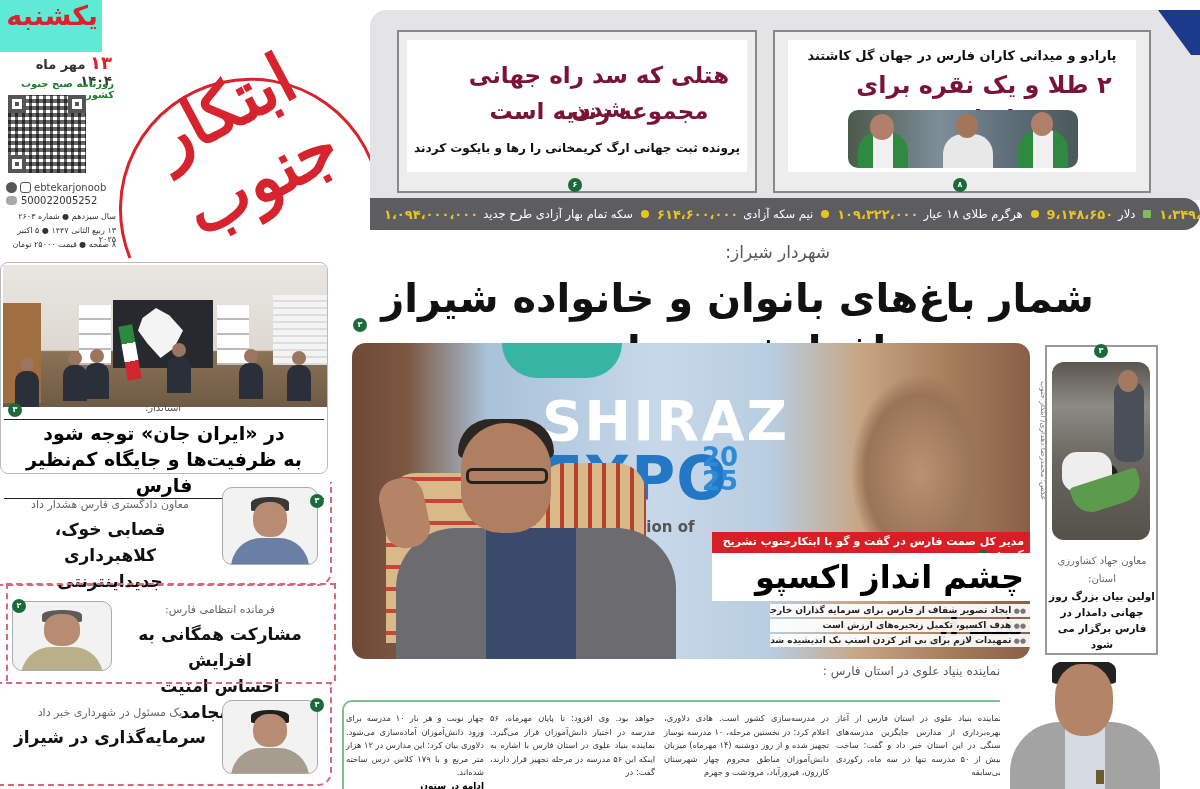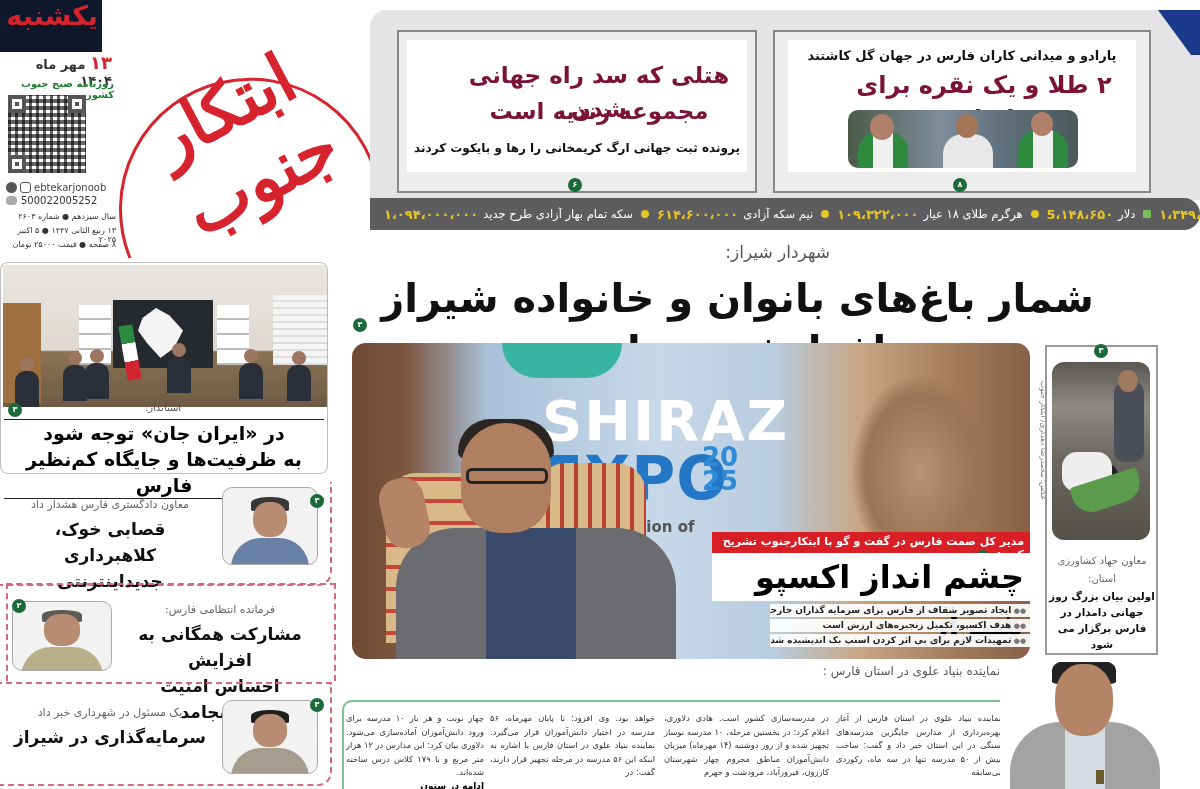--- a/index.html
+++ b/index.html
@@ -1,21 +1,21 @@
 <!DOCTYPE html>
 <html><head>
 <meta charset="utf-8">
 <style>
   * { box-sizing: border-box; margin: 0; padding: 0; }
   html, body { width: 1200px; height: 789px; overflow: hidden; background: #ffffff; }
   body { font-family: "DejaVu Sans", "Liberation Sans", sans-serif; position: relative; direction: ltr; }
   .abs { position: absolute; }
 
   
-  #day-box { left: 0; top: 0; width: 102px; height: 52px; background: #0f172a; }
+  #day-box { left: 0; top: 0; width: 102px; height: 52px; background: #5eead4; }
   #day-box .day { position:absolute; right: 4px; top: 2px; font-size: 27px; font-weight: bold; color: #d7232d; line-height: 1; direction: rtl; }
   #date-line { left: 0; top: 52px; width: 112px; text-align: right; direction: rtl; font-size: 13px; font-weight: bold; color: #333; }
   #date-line .num { color: #d7232d; font-size: 18px; }
   #tagline { left: 0; top: 78px; width: 114px; text-align: right; direction: rtl; font-size: 10px; font-weight: bold; color: #1f7b2e; }
   #qr { left: 8px; top: 95px; width: 78px; height: 78px; background:
         repeating-linear-gradient(0deg, #666 0 4px, #fff 4px 7px),
         repeating-linear-gradient(90deg, #666 0 3px, #fff 3px 7px);
         background-blend-mode: multiply; }
   #qr .c { position:absolute; width: 18px; height: 18px; border: 4px solid #555; background:#fff; }
   #qr .c::after { content:""; position:absolute; left:3px; top:3px; width:4px; height:4px; background:#555; }
@@ -202,21 +202,21 @@
     <span class="tk-val">۶۱۴،۶۰۰،۰۰۰</span>
   </div>
   <div class="tk-item">
     <span class="tk-ic"></span>
     <span class="tk-label">هرگرم طلای ۱۸ عیار</span>
     <span class="tk-val">۱۰۹،۳۲۲،۰۰۰</span>
   </div>
   <div class="tk-item">
     <span class="tk-ic" style="background:#7bbf5a;border-radius:1px"></span>
     <span class="tk-label">دلار</span>
-    <span class="tk-val">5،۱۴۸،۶۵۰</span>
+    <span class="tk-val">9،۱۴۸،۶۵۰</span>
   </div>
   <div class="tk-item">
 
     <span class="tk-val">۱،۳۴۹،۲۰۰</span>
   </div>
 </div>
 
 <div id="kicker-main" class="abs">شهردار شیراز:</div>
 <div id="headline-main" class="abs">شمار باغ‌های بانوان و خانواده شیراز افزایش می‌یابد</div>
 <div id="hl-badge" class="gbadge">۲</div>

